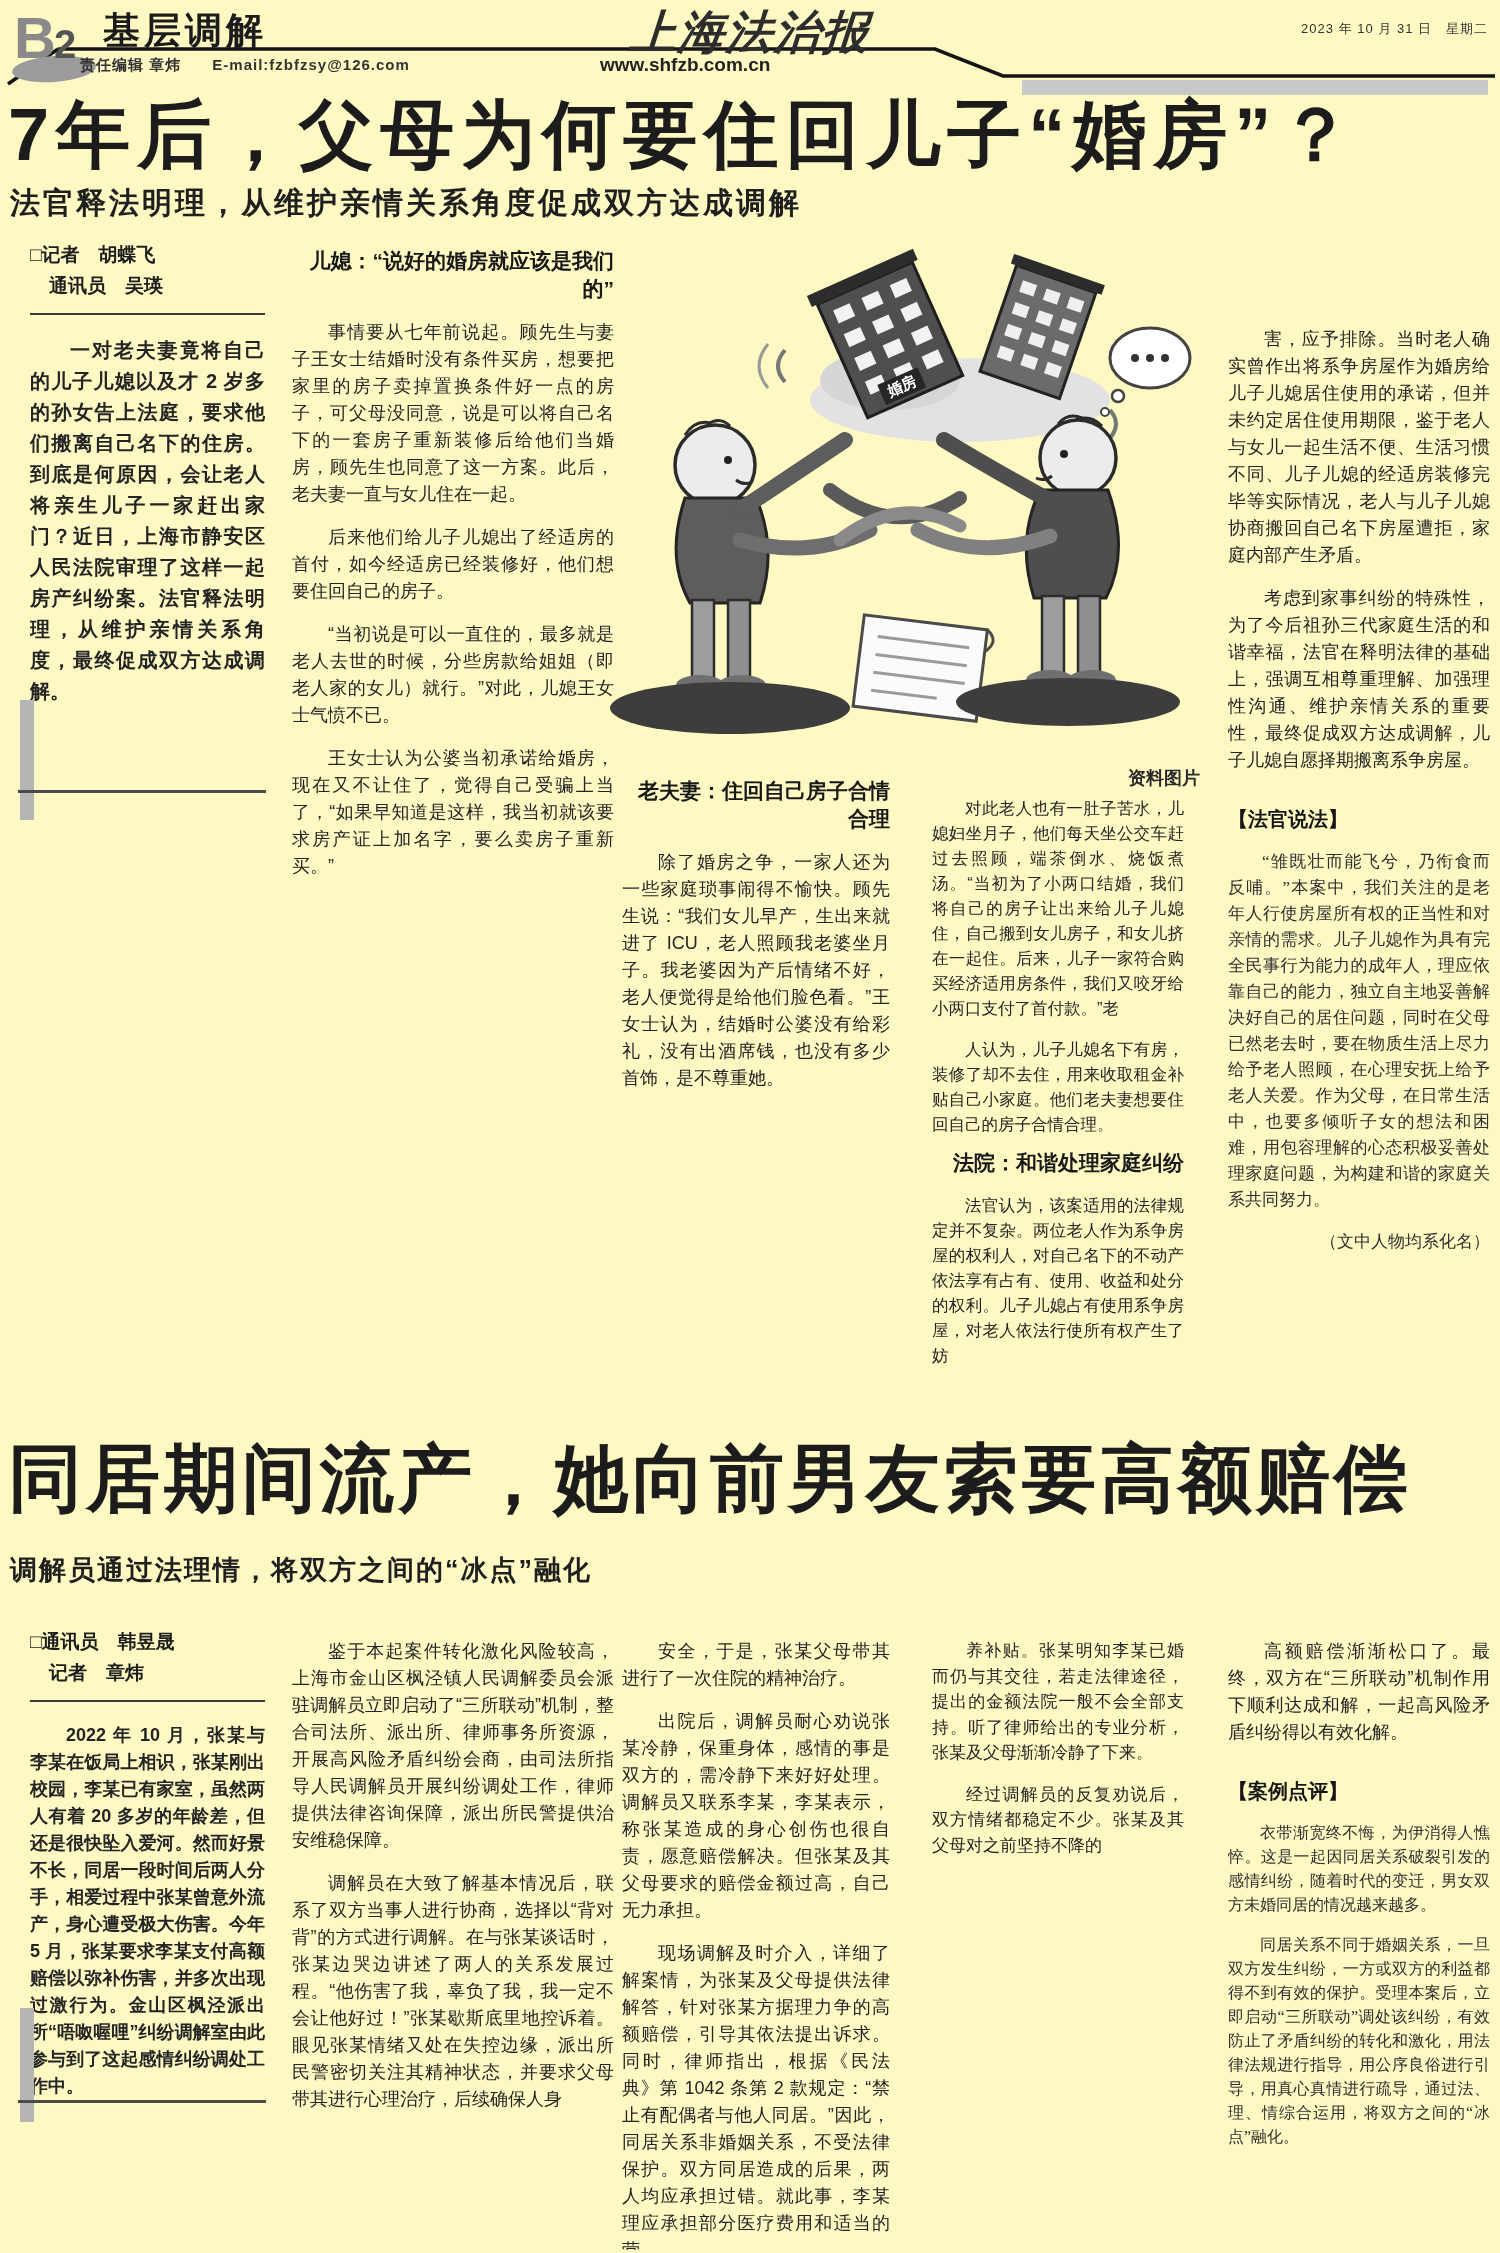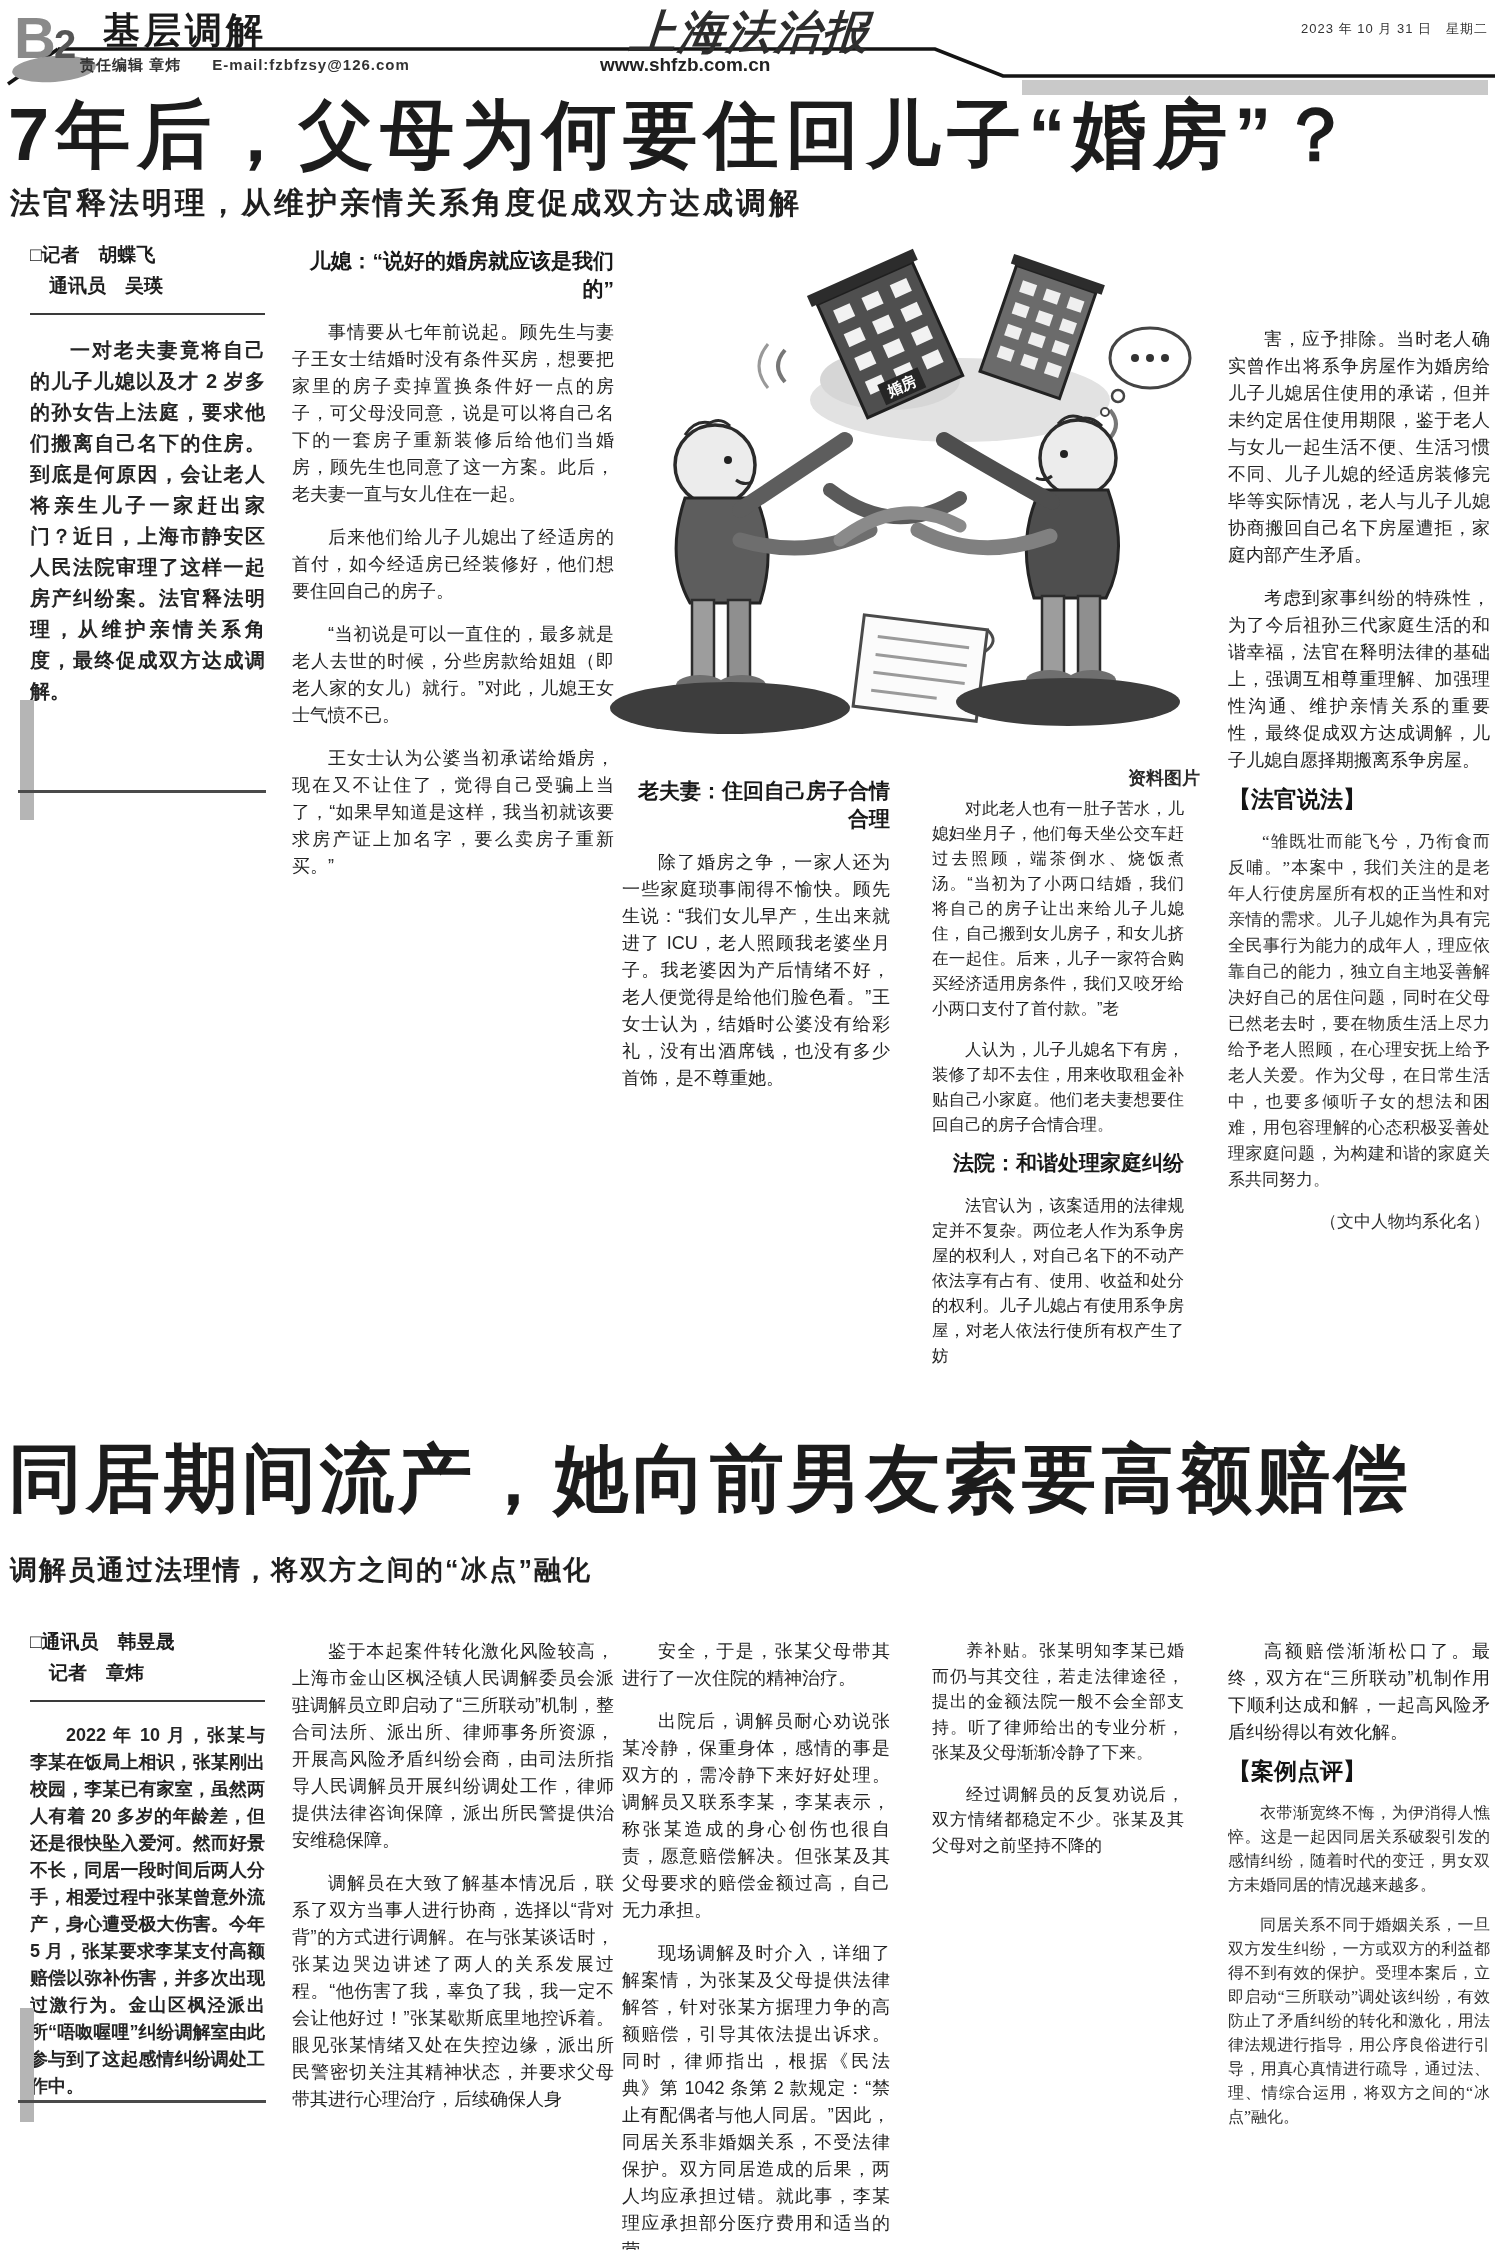--- a/index.html
+++ b/index.html
@@ -1,17 +1,17 @@
 <!DOCTYPE html>
 <html><head>
 <meta charset="utf-8">
 <style>
   html,body{margin:0;padding:0;background:#e9e9e9;}
   .page{
-    position:relative;width:1500px;height:2253px;margin:0 auto;background:#ffffff;
+    position:relative;width:1500px;height:2253px;margin:0 auto;background:#fef9c3;
     font-family:"Liberation Sans","DejaVu Sans",sans-serif;color:#242424;overflow:hidden;
   }
   
   .hdr-svg{position:absolute;left:0;top:0;width:1500px;height:110px;}
   .edition{position:absolute;left:14px;top:4px;font-weight:900;color:#8a8a8a;letter-spacing:-2px;}
   .edition .ltr{font-size:58px;}
   .edition .num{font-size:40px;color:#555;}
   .badge-ellipse{position:absolute;left:12px;top:56px;width:84px;height:26px;background:#9b9b9b;border-radius:50%;transform:rotate(-4deg);}
   .section-title{position:absolute;left:103px;top:6px;font-size:37px;font-weight:900;color:#1b1b1b;letter-spacing:4px;margin:0;}
   .editor-line{position:absolute;left:80px;top:56px;font-size:15px;font-weight:bold;color:#333;letter-spacing:1px;}
@@ -27,21 +27,21 @@
   .subtitle{position:absolute;left:10px;margin:0;font-weight:800;color:#1f1f1f;}
   .s1a{top:183px;font-size:30px;letter-spacing:3px;}
   .s2a{top:1552px;font-size:27px;letter-spacing:2px;}
   
   .col{position:absolute;overflow:hidden;text-align:justify;text-justify:inter-character;font-size:18px;line-height:27px;}
   .p{text-indent:2em;margin:16px 0 3px 0;}
   .subhead{font-weight:bold;font-size:21px;line-height:28px;text-align:right;margin:12px 0 12px;color:#181818;}
   .byline{font-weight:bold;font-size:19px;line-height:31px;border-bottom:2.5px solid #3a3a3a;padding:4px 0 12px;margin-bottom:20px;color:#1d1d1d;}
   .intro{font-weight:bold;}
   .kai{font-family:"Liberation Serif","DejaVu Serif",serif;color:#2f2f2f;}
-  .bracket-head{font-weight:900;font-size:23px;margin:12px 0 10px;text-indent:0;color:#151515;}
+  .bracket-head{font-weight:900;font-size:20px;margin:32px 0 10px;text-indent:0;color:#151515;}
   .note-right{text-align:right;text-indent:0;}
   
   .a1c1{left:30px;top:235px;width:235px;height:1160px;font-size:20px;line-height:31px;}
   .a1c2{left:292px;top:235px;width:322px;height:1160px;}
   .a1c3{left:622px;top:235px;width:268px;height:1160px;padding-top:530px;}
   .a1c4{left:932px;top:235px;width:252px;height:1160px;padding-top:545px;font-size:16.5px;line-height:25px;}
   .a1c5{left:1228px;top:235px;width:262px;height:1160px;padding-top:75px;}
   .a1c5 .kai{font-size:17px;line-height:26px;}
   
   .a2c1{left:30px;top:1622px;width:235px;height:628px;}

